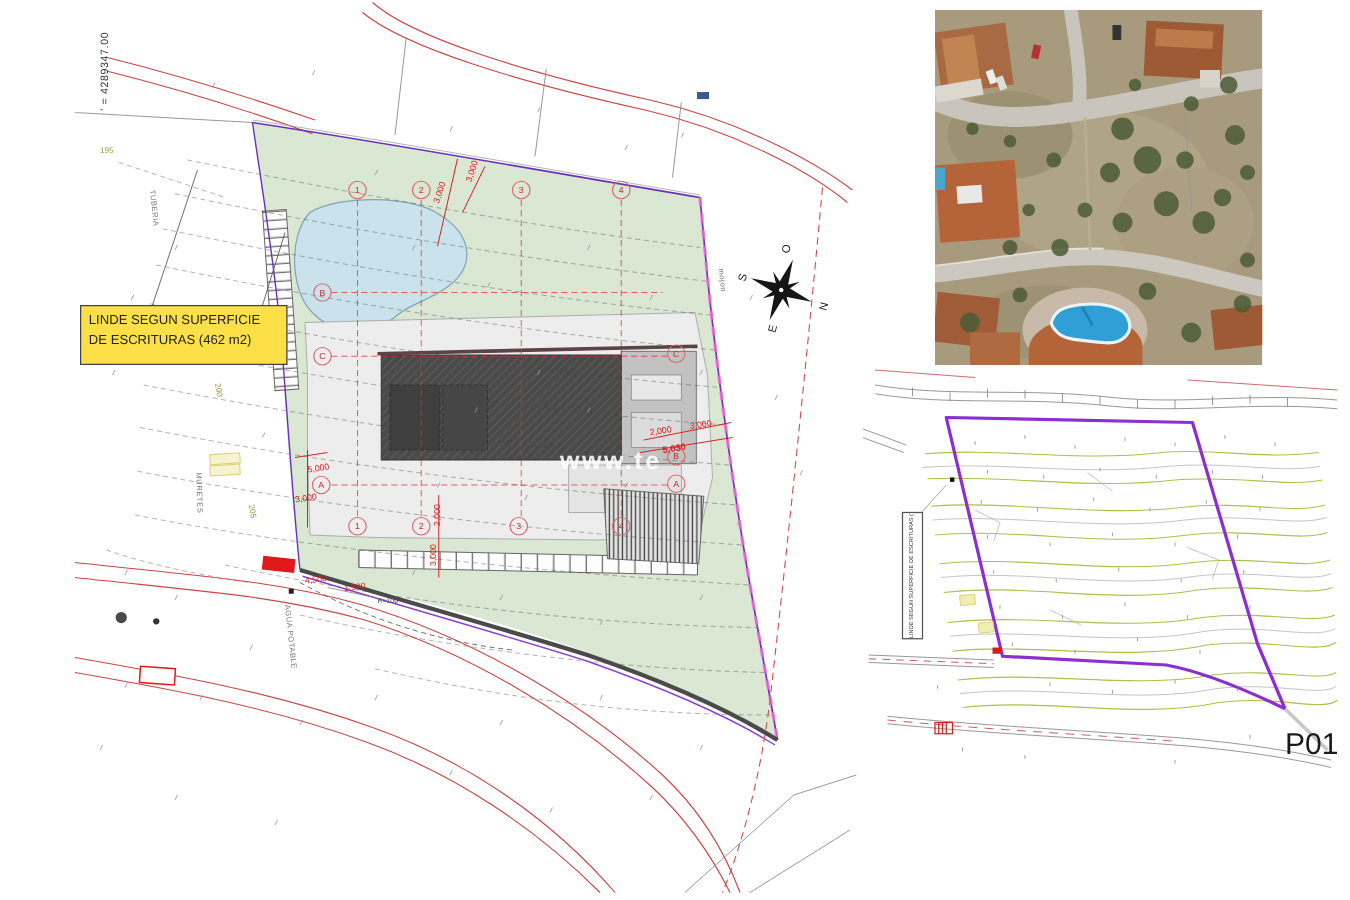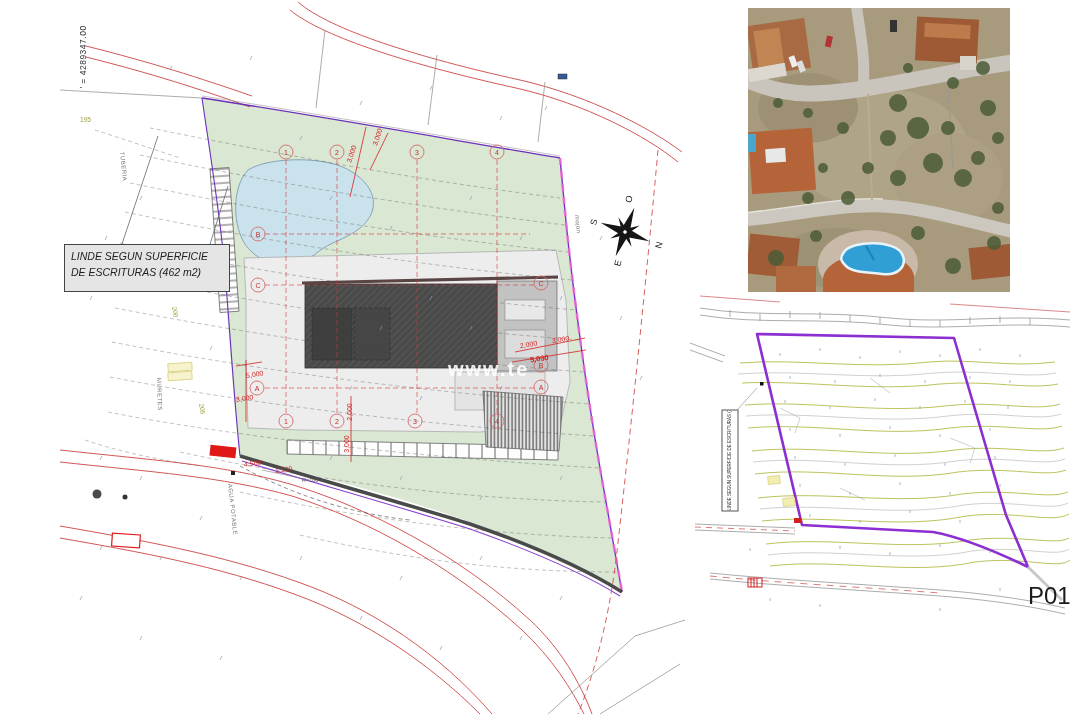--- a/index.html
+++ b/index.html
@@ -8,22 +8,22 @@
   .abs{position:absolute;}
   svg{display:block;}
   svg text{font-family:"Liberation Sans",sans-serif;}
   .dim{fill:#d42222;font-size:7px;}
   .dimb{fill:#d42222;font-size:7.5px;font-weight:bold;}
   .lbl{fill:#777;font-size:6px;letter-spacing:.5px;}
   .olv{fill:#9b9b3c;font-size:6.5px;}
   .bub{fill:#c03030;font-size:7px;text-anchor:middle;}
   .coord{fill:#333;font-size:8.5px;text-anchor:middle;letter-spacing:.5px;}
   .cmp{fill:#222;font-size:9px;text-anchor:middle;}
-  #note-box{left:64px;top:244px;width:152px;height:40px;border:1.2px solid #444;background:#e5e5e5;
-            color:#222;font-size:10.5px;line-height:1.55;padding:3px 6px;z-index:30;font-style:italic;}
+  #note-box{left:64px;top:244px;width:152px;height:40px;border:1.2px solid #444;background:#fde047;
+            color:#222;font-size:10.5px;line-height:1.55;padding:3px 6px;z-index:30;}
   #watermark{left:448px;top:358px;width:190px;font-size:20px;font-weight:bold;letter-spacing:2px;
              color:rgba(255,255,255,.88);filter:blur(.5px);z-index:40;}
   #sheet-label{left:1028px;top:582px;font-size:24px;color:#1a1a1a;z-index:40;}
   #detail-note{left:690px;top:407px;width:100px;height:15px;border:1px solid #555;background:#fff;
                color:#333;font-size:4.5px;line-height:14px;text-align:center;white-space:nowrap;
                overflow:hidden;transform:rotate(-90deg) translate(0,0);transform-origin:center;z-index:30;
                left:679px;top:452px;}
 </style>
 </head>
 <body>

